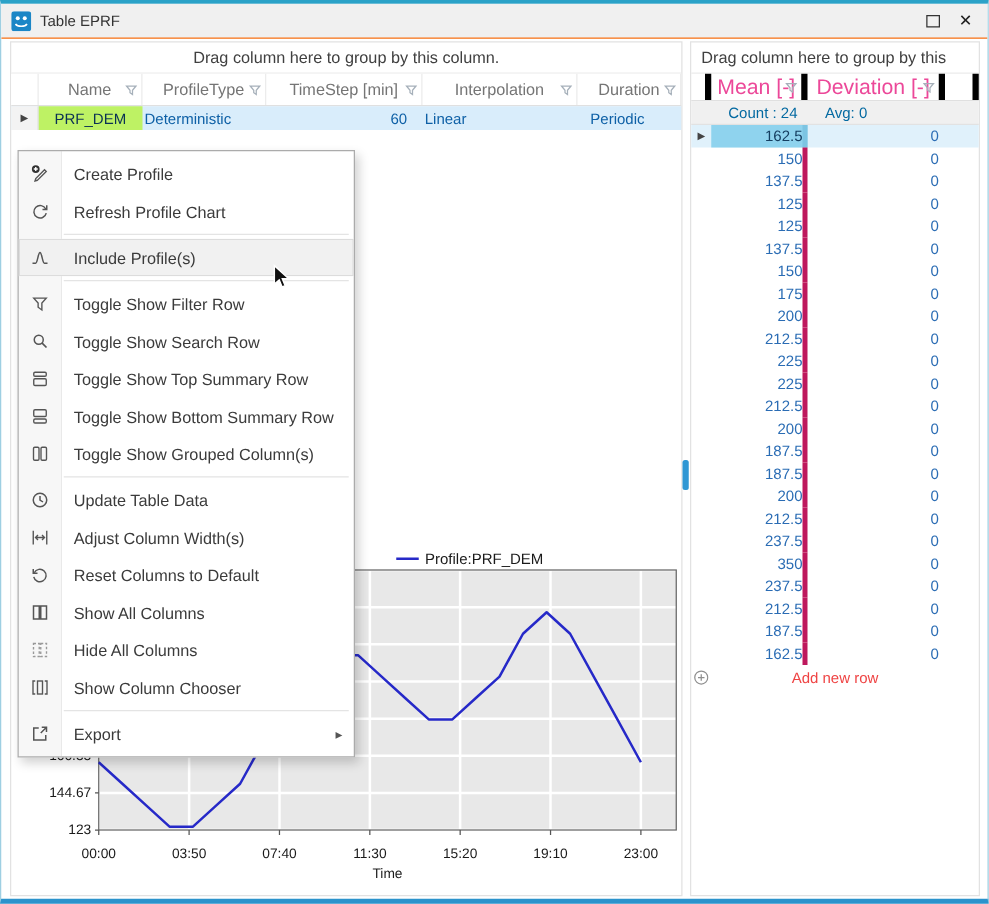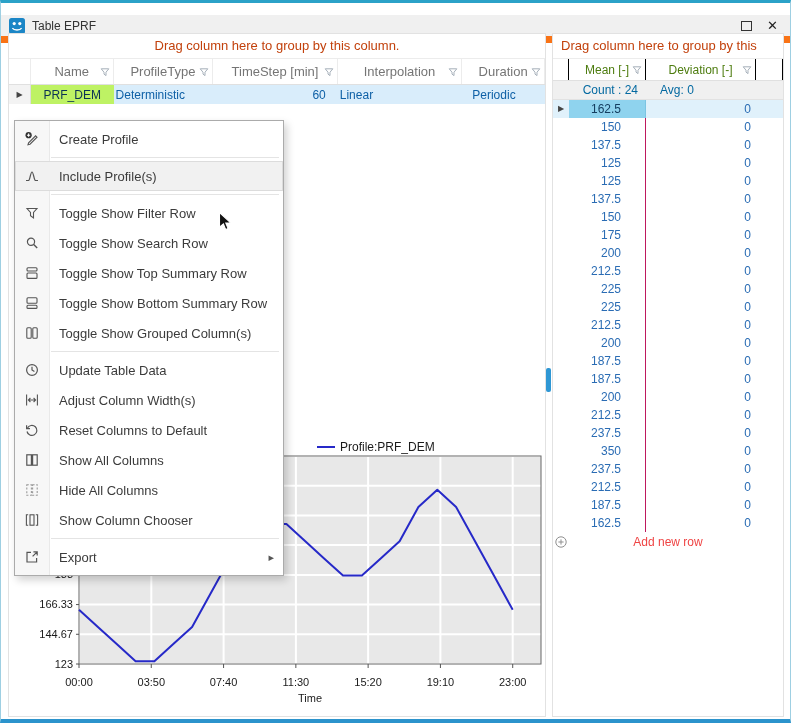--- a/index.html
+++ b/index.html
@@ -1,30 +1,30 @@
 <!DOCTYPE html>
 <html><head>
 <meta charset="utf-8">
 <style>
 *{box-sizing:border-box;margin:0;padding:0}
 html,body{width:791px;height:723px}
 body{font-family:"Liberation Sans",sans-serif;background:#fff}
 .window{position:relative;width:791px;height:723px;background:#fff;
  border-top:3px solid #2ba2c8;border-bottom:4px solid #2b93cc;
  border-left:1px solid #9ecfe2;border-right:1px solid #9ecfe2;overflow:hidden}
-.titlebar{position:absolute;left:0;top:12px;width:789px;height:28px;background:#f0f0f0;display:flex;align-items:center;border-bottom:7px solid #f97316}
+.titlebar{position:absolute;left:0;top:0;width:789px;height:28px;background:#f0f0f0;display:flex;align-items:center;border-bottom:1px solid #f97316}
 .app-icon{margin-left:8px;display:flex}
 .title{margin-left:7px;font-size:12px;color:#333}
 .controls{margin-left:auto;display:flex;align-items:center;gap:15px;margin-right:12px}
 .btn-restore{width:11px;height:10px;border:1px solid #333;display:inline-block}
 .btn-close{font-size:13px;color:#222;line-height:1}
 .panel{position:absolute;background:#fff;border:1px solid #e2e2e2}
 .panel.left{left:7px;top:30px;width:538px;height:684px}
 .panel.right{left:551px;top:30px;width:232px;height:684px}
-.groupbar{height:25px;line-height:24px;text-align:center;color:#c2410c;font-size:13px;border-bottom:1px solid #ececec;white-space:nowrap;overflow:hidden}
+.groupbar{height:25px;line-height:24px;text-align:center;color:#404040;font-size:13px;border-bottom:1px solid #ececec;white-space:nowrap;overflow:hidden}
 .panel.right .groupbar{text-align:left;padding-left:8px}
 .lheader{position:absolute;left:0;top:25px;width:100%;height:26px;display:flex;border-bottom:1px solid #e0e0e0;background:#fff}
 .hcell{position:relative;height:100%;display:flex;align-items:center;justify-content:center;color:#757575;font-size:13px;border-right:1px solid #ececec}
 .hcell .funnel,.hdrcell .funnel{position:absolute;right:3px;top:50%;transform:translateY(-50%);display:flex}
 .lrow{position:absolute;left:0;top:51px;width:100%;height:19px;display:flex;background:#d9edfb}
 .lc{height:100%;display:flex;align-items:center;font-size:12px;color:#0e60a6}
 .lc.ind{background:#f3f3f3;border-right:1px solid #dedede;justify-content:center}
 .arrow{font-size:8px;color:#444;line-height:1}
 .lc.name{background:#bef264;color:#0b3154;justify-content:center}
 .lc.lft{padding-left:2px}
@@ -32,27 +32,27 @@
 .lc.pad10{padding-left:10px}
 #profile-chart{position:absolute;left:0;top:403px;width:538px;height:281px}
 #profile-chart text{font-family:"Liberation Sans",sans-serif;fill:#1a1a1a}
 .splitter{position:absolute;left:545px;top:365px;width:5px;height:24px;background:#2f97d4;border-radius:2px;z-index:5}
 .rheader{position:absolute;left:0;top:25px;width:100%;height:22px;display:flex;border-bottom:1px solid #e0e0e0}
 .rc{height:100%;display:flex;align-items:center}
 .rc.ind{width:16px;justify-content:center}
 .rc.mean{width:77px}
 .rc.dev{width:110px}
 .rc.fill{flex:1}
-.hdrcell{position:relative;justify-content:center;color:#4d7c0f;font-size:12px;border-right:1px solid #000000}
+.hdrcell{position:relative;justify-content:center;color:#ec4899;font-size:17px;border-right:5px solid #000000}
 .rsummary{position:absolute;left:0;top:47px;width:100%;height:19px;display:flex;background:#f0f0f0;border-bottom:1px solid #e2e2e2;font-size:12px;color:#0369a1}
 .rsummary .mean{justify-content:flex-end;padding-right:8px}
 .rsummary .dev{justify-content:flex-start;padding-left:14px}
 .rrows{position:absolute;left:0;top:66px;width:100%}
 .rrow{height:18px;display:flex;font-size:12px;color:#2a6cb4}
-.rrow .mean{justify-content:flex-end;padding-right:24px;border-right:1px solid #be185d}
+.rrow .mean{justify-content:flex-end;padding-right:0;border-right:4px solid #be185d}
 .rrow .dev{justify-content:flex-end;padding-right:5px}
 .rrow.sel{background:#e0f1fb}
 .rrow.sel .mean{background:#8fd3ee;color:#153e60;border-right-color:#7cc4e2}
 .addrow{position:absolute;left:0;top:498px;width:100%;height:19px;display:flex;align-items:center;color:#ef4444;font-size:12px}
 .addrow .plusind{width:16px;display:flex;justify-content:center}
 .addrow .addlabel{flex:1;text-align:center;padding-right:16px}
 .context-menu{position:absolute;left:13px;top:117px;width:270px;background:#fff;border:1px solid #ababab;box-shadow:3px 4px 8px rgba(0,0,0,.18);padding:3px 0;z-index:20;
  background-image:linear-gradient(to right,#f7f7f7 0,#f7f7f7 34px,rgba(0,0,0,0) 34px),linear-gradient(to right,rgba(0,0,0,0) 34px,#e9e9e9 34px,#e9e9e9 35px,rgba(0,0,0,0) 35px)}
 .mitem{height:30px;display:flex;align-items:center;position:relative}
 .mitem.hl{background:#f1f1f1;box-shadow:inset 0 0 0 1px #dcdcdc}
@@ -433,20 +433,29 @@
       <div class="mitem">
         <span class="micon">
           <svg viewBox="0 0 16 16" width="16" height="16">
             <path d="M6 13.2 4 13.8 4.6 11.8 11.6 4.8 13 6.2 Z" fill="none" stroke="#555" stroke-width="1.1"></path>
             <circle cx="4.6" cy="4.2" r="3.1" fill="#333"></circle>
             <path d="M4.6 2.6 V5.8 M3 4.2 H6.2" stroke="#fff" stroke-width="1.1" fill="none"></path>
           </svg>
         </span>
         <span class="mlabel">Create Profile</span>
       </div>
+      <div class="mitem">
+        <span class="micon">
+          <svg viewBox="0 0 16 16" width="16" height="16">
+            <path d="M12.6 6.2 A5 5 0 1 0 13 9.5" fill="none" stroke="#555" stroke-width="1.2"></path>
+            <path d="M13.4 3.2 V6.6 H10" fill="none" stroke="#555" stroke-width="1.2"></path>
+          </svg>
+        </span>
+        <span class="mlabel">Refresh Profile Chart</span>
+      </div>
       <div class="msep"></div>
       <div class="mitem hl">
         <span class="micon">
           <svg viewBox="0 0 16 16" width="16" height="16">
             <path d="M2 12.5 H4.5 C6 12.5 6.5 4 8 4 C9.5 4 10 12.5 11.5 12.5 H14" fill="none" stroke="#555" stroke-width="1.2"></path>
           </svg>
         </span>
         <span class="mlabel">Include Profile(s)</span>
       </div>
       <div class="msep"></div>

